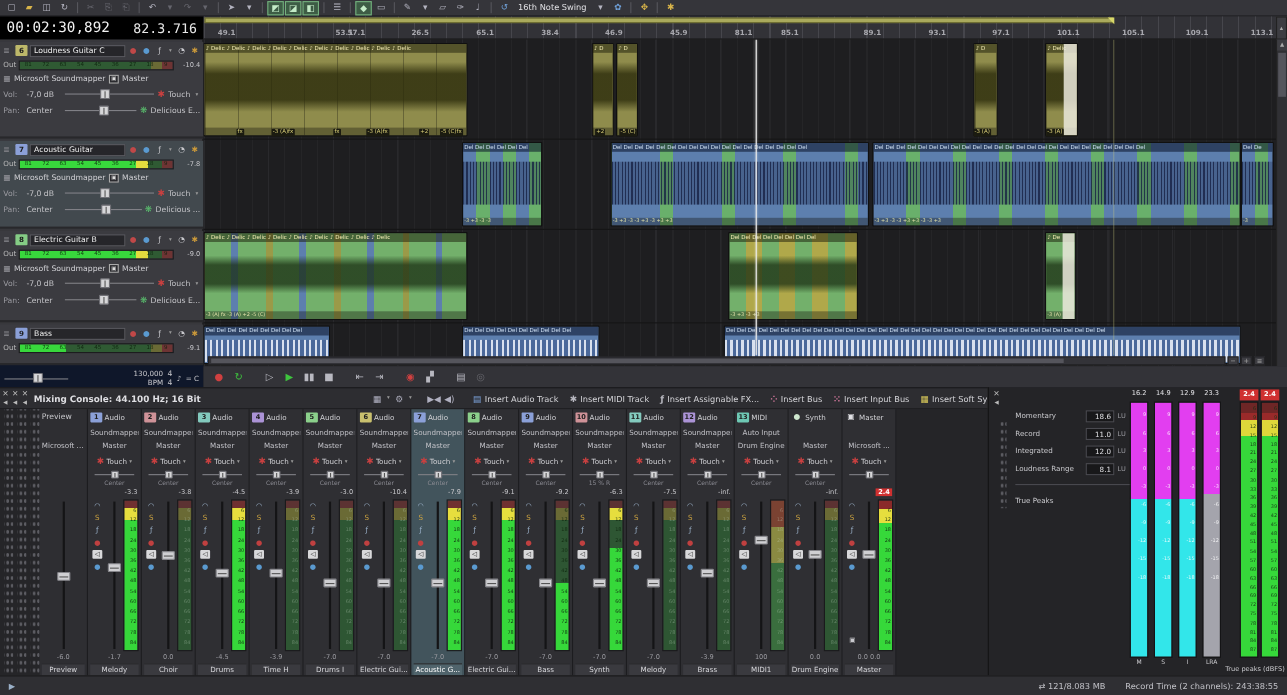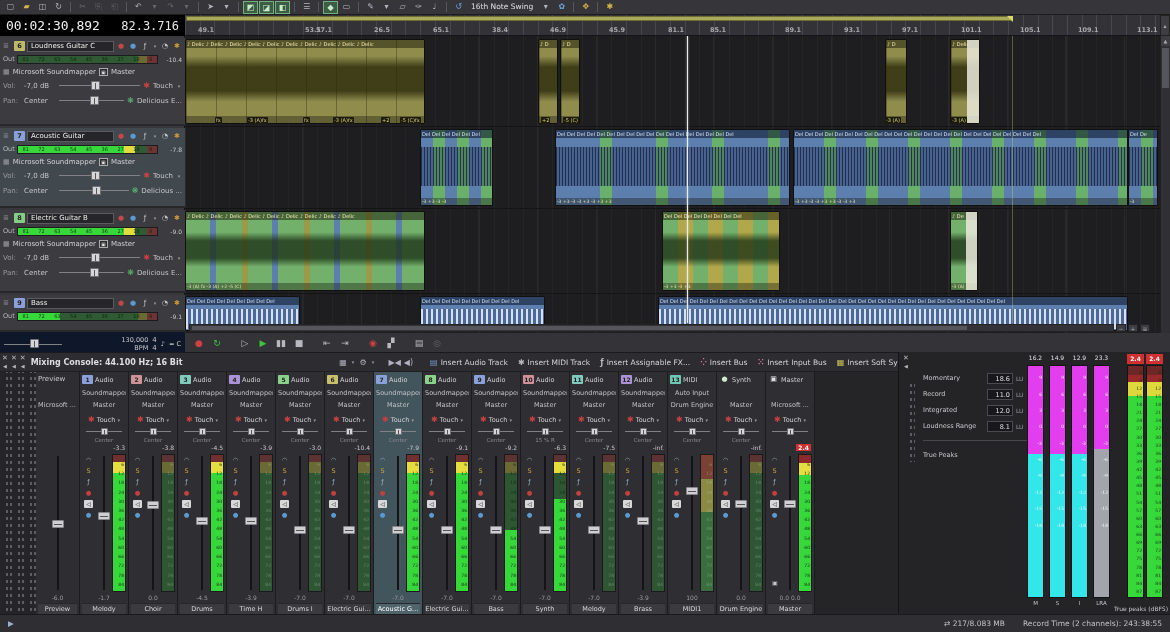--- a/index.html
+++ b/index.html
@@ -1668,16 +1668,16 @@
         </div>
       </div>
       </div>
   </div>
   <div id="pkcaption">True peaks (dBFS)</div>
 </div>
 
 <div id="statusbar">
   <span style="color:#9ab0c8">▶</span>
   <div class="right">
-    <span><span>⇄</span> <span>217/8.083 MB</span></span>
+    <span><span>⇄</span> <span>121/8.083 MB</span></span>
     <span>Record Time (2 channels): 243:38:55</span>
   </div>
 </div>
 
 </body></html>

